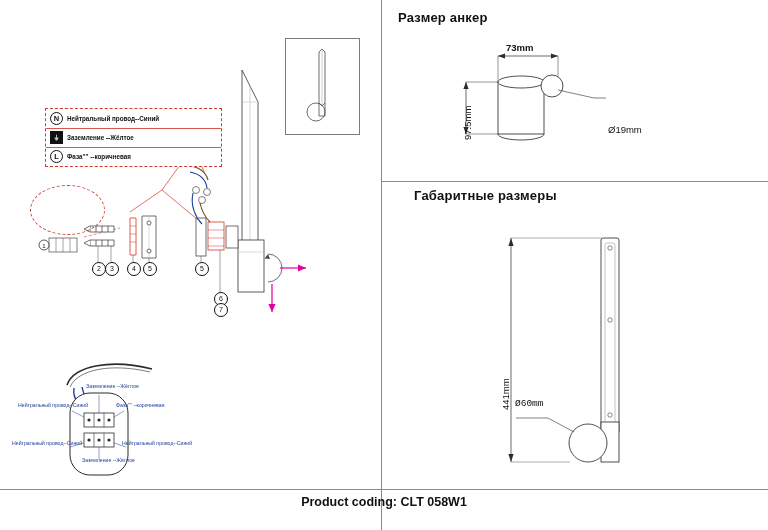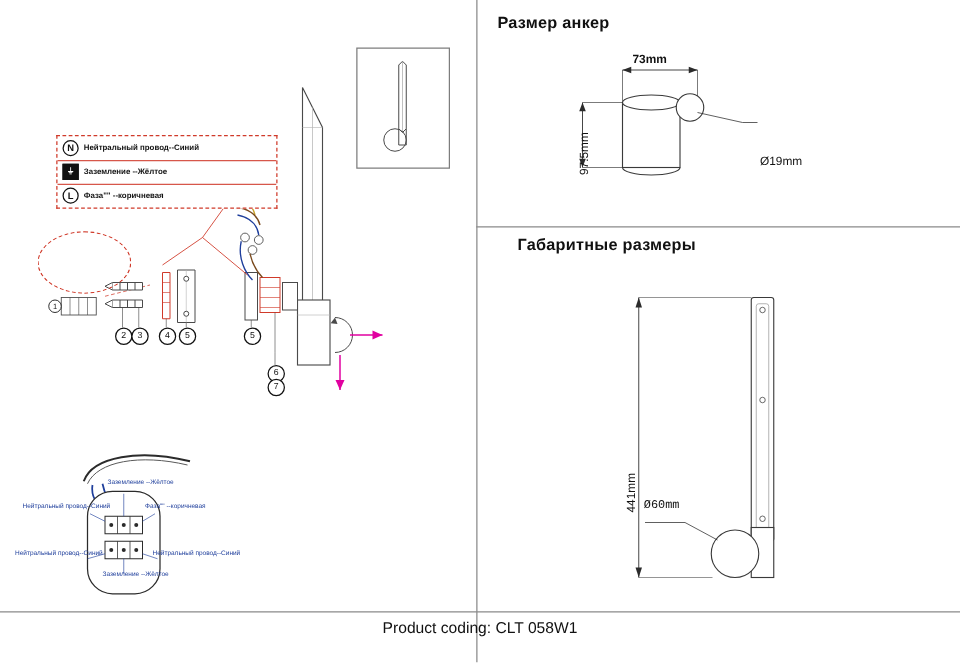--- a/index.html
+++ b/index.html
@@ -54,21 +54,21 @@
   #title-base { left: 398px; top: 10px; }
   #title-overall { left: 398px; top: 188px; margin-left: 16px; }
 
   .product-code {
     position: absolute;
     left: 0;
     top: 495px;
     width: 768px;
     text-align: center;
     font-size: 12.5px;
-    font-weight: normal;
+    font-weight: bold;
     color: #111;
   }
 
   
   .legend-box {
     position: absolute;
     left: 45px;
     top: 108px;
     width: 175px;
     height: 57px;

